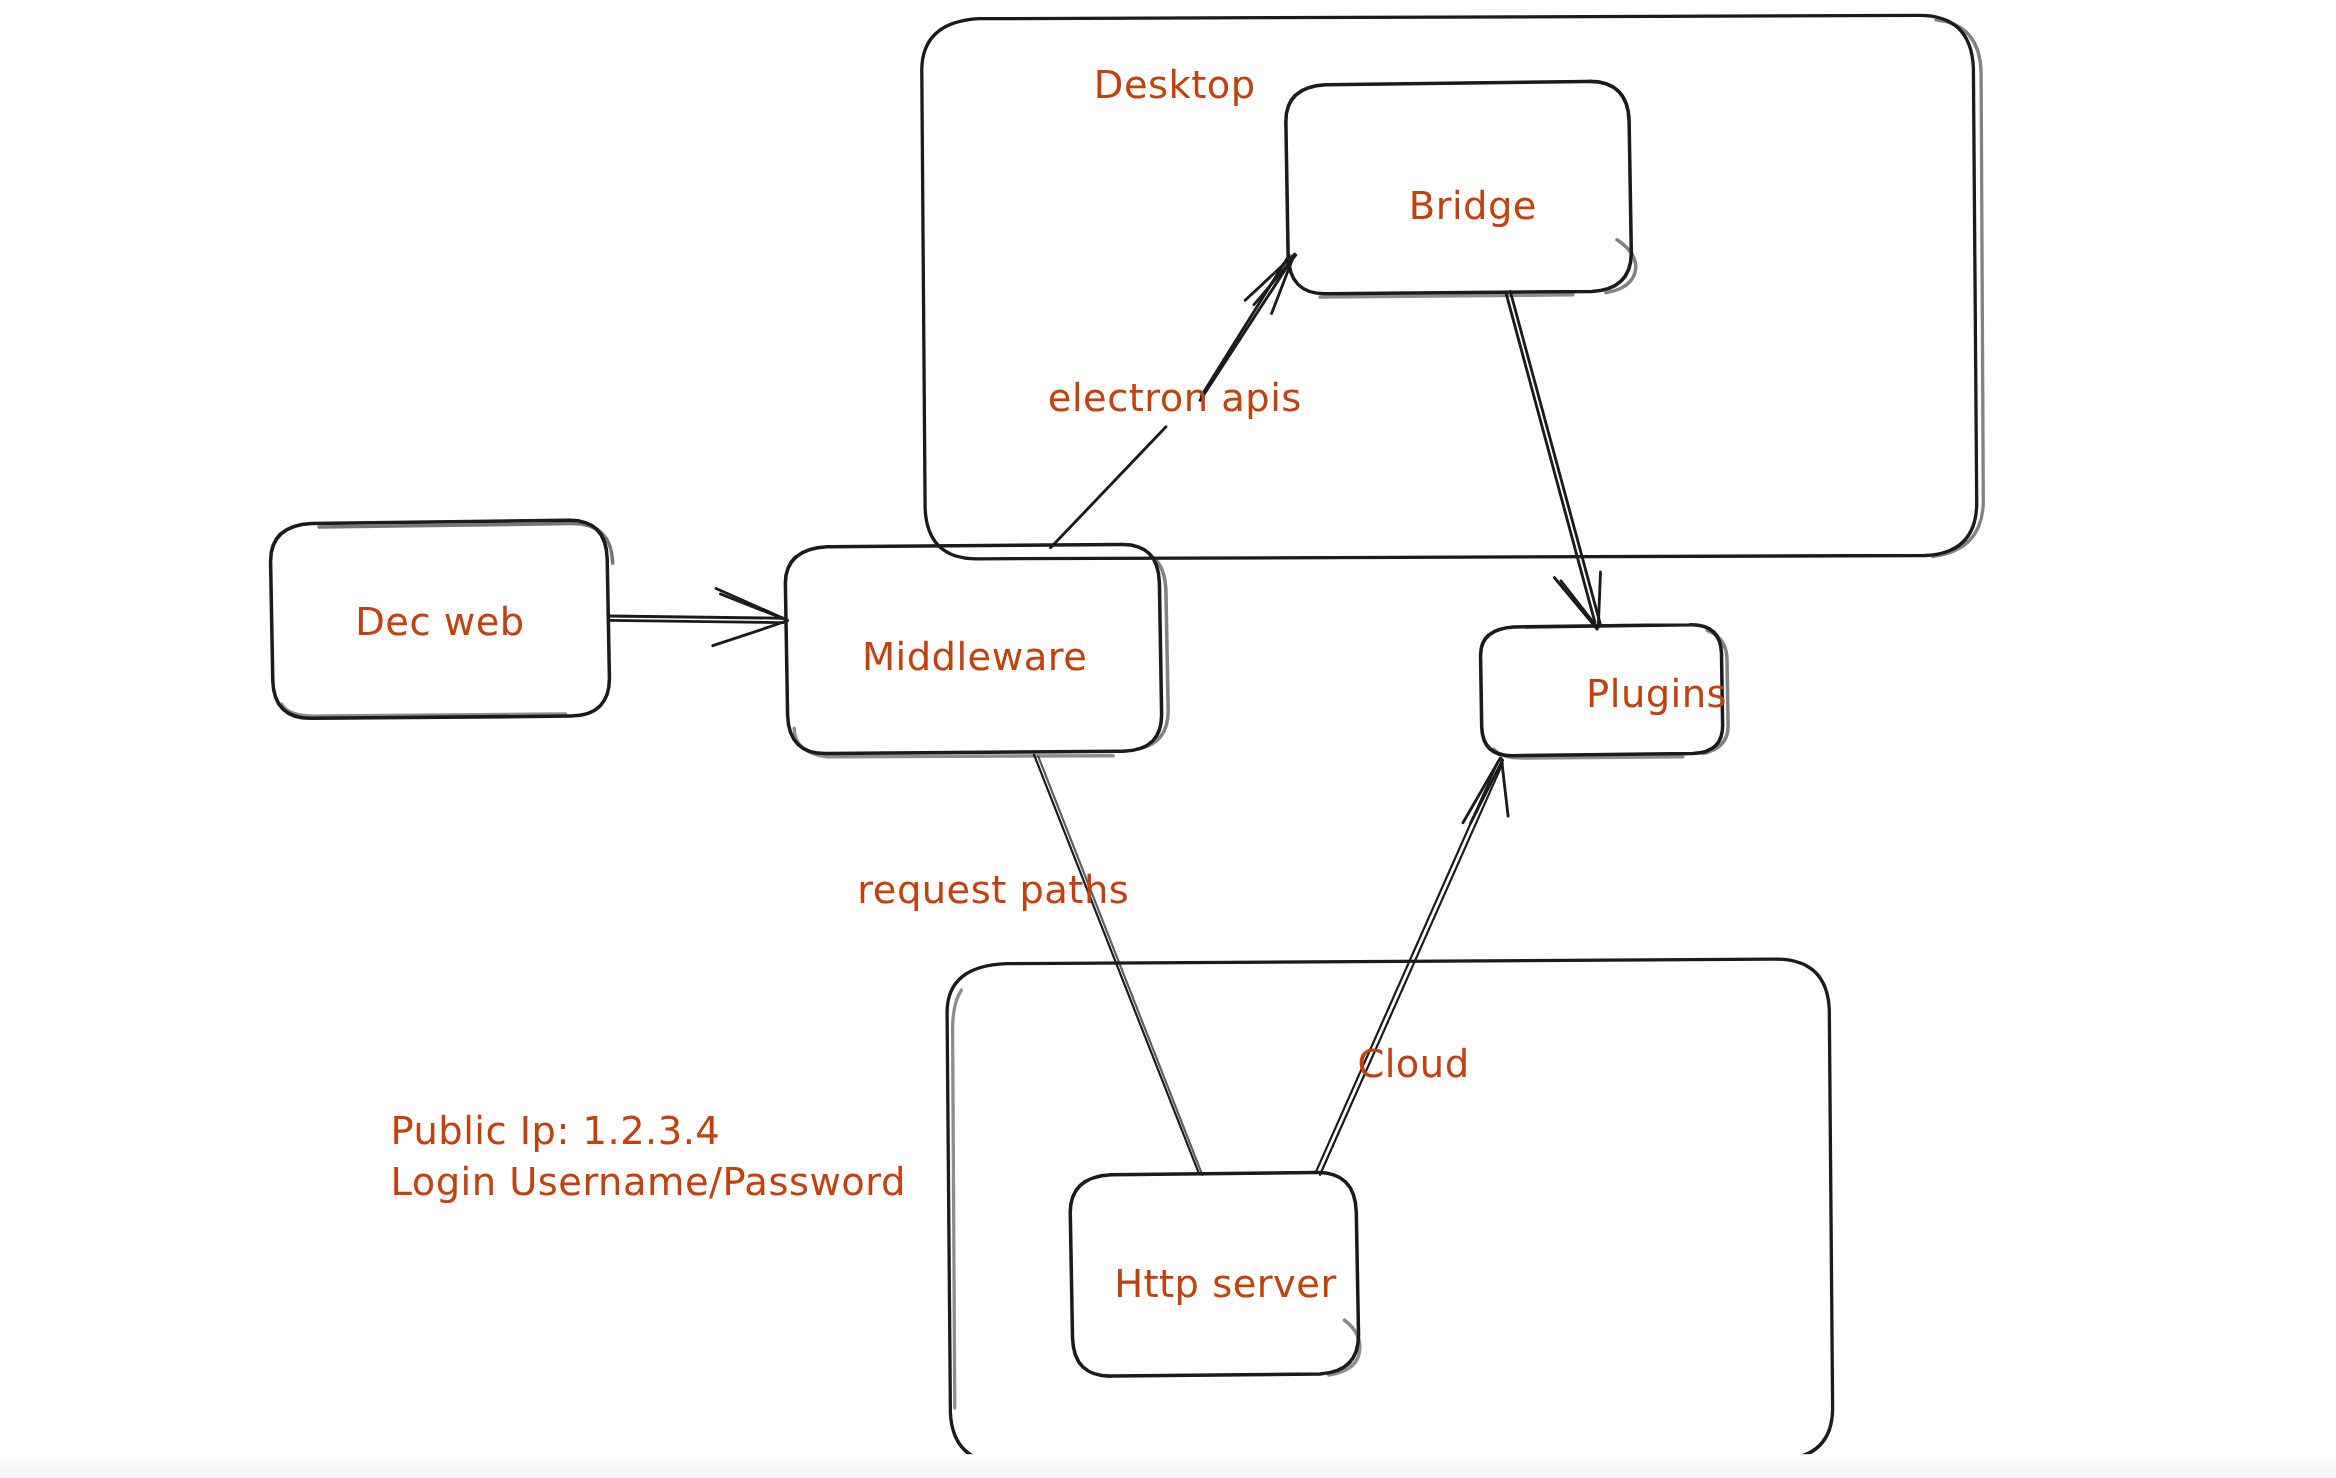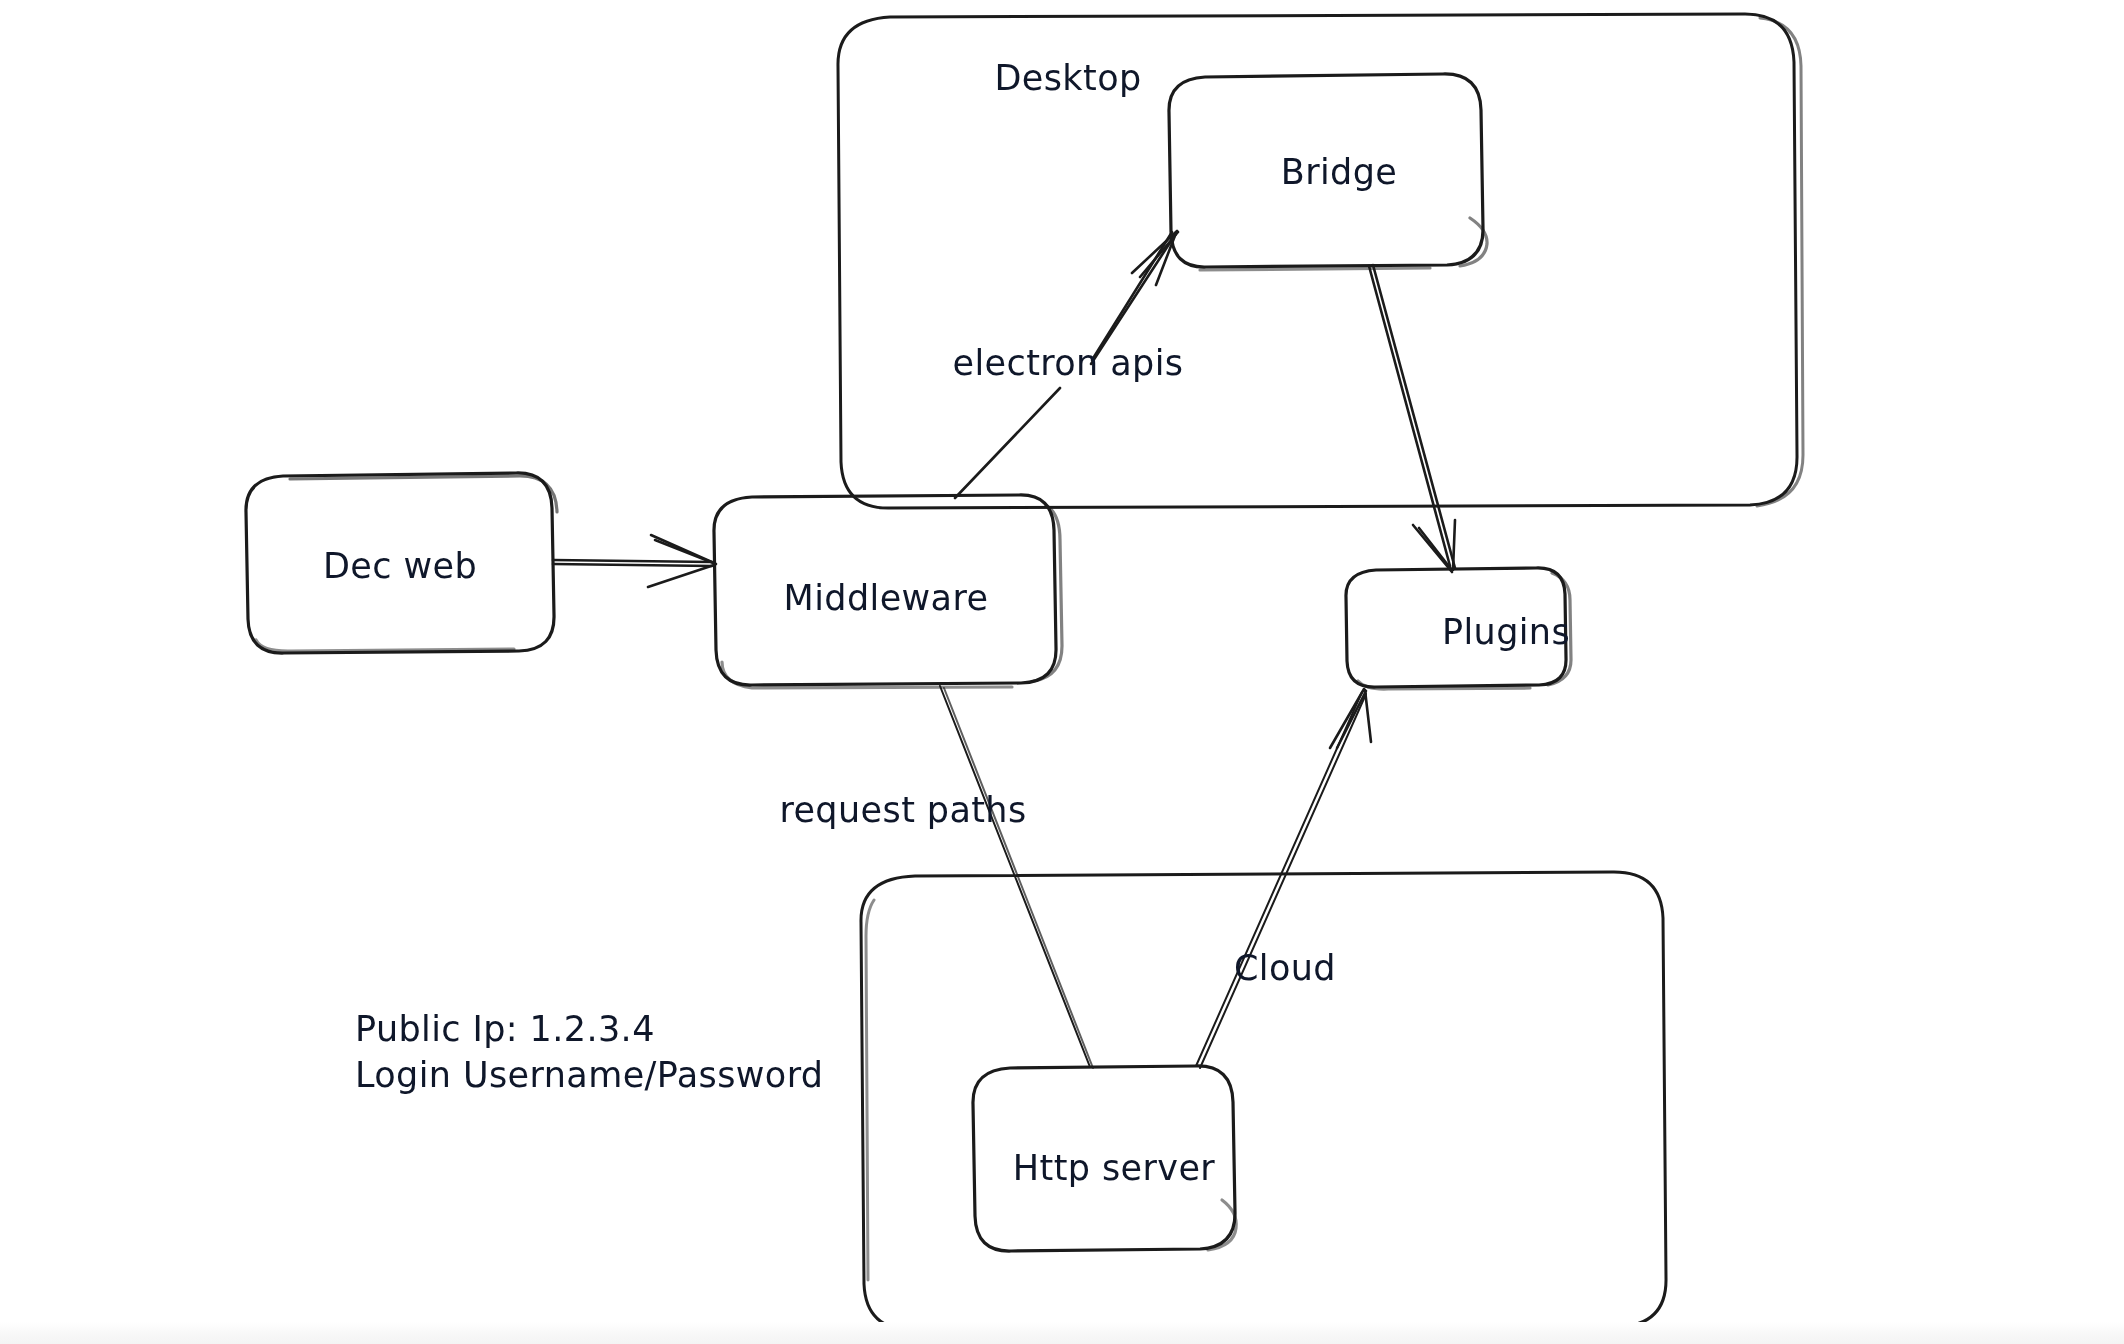--- a/index.html
+++ b/index.html
@@ -38,21 +38,21 @@
     stroke-linejoin: round;
   }
   .box-stroke { stroke-width: 3.2; }
   .group-stroke { stroke-width: 3.0; }
   .edge-stroke { stroke-width: 2.6; }
   .edge-thin { stroke-width: 2.0; }
 
   
   .label {
     position: absolute;
-    color: #0f172a;
+    color: #c2410c;
     font-family: "DejaVu Sans", sans-serif;
     white-space: nowrap;
     letter-spacing: 0.4px;
     user-select: none;
   }
   .node-label {
     font-size: 35px;
     transform: translate(-50%, -50%);
     text-align: center;
   }
@@ -163,21 +163,21 @@
     </g>
 
   </svg>
 
   <div class="label group-label" style="left:1068px; top:78px;">Desktop</div>
 
   <div class="label node-label" style="left:400px; top:566px;">Dec web</div>
 
   <div class="label node-label" style="left:886px; top:598px;">Middleware</div>
 
-  <div class="label node-label" style="left:1339px; top:172px;">Bridge</div>
+  <div class="label node-label" style="left:1339px; top:188px;">Bridge</div>
 
   <div class="label node-label" style="left:1470px; top:632px;margin-left:36px;">Plugins</div>
 
   <div class="label node-label" style="left:1114px; top:1168px;">Http server</div>
 
   <div class="label edge-label" style="left:1068px; top:363px;">electron apis</div>
 
   <div class="label edge-label" style="left:903px; top:810px;">request paths</div>
 
   <div class="label edge-label" style="left:1285px; top:968px;">Cloud</div>

